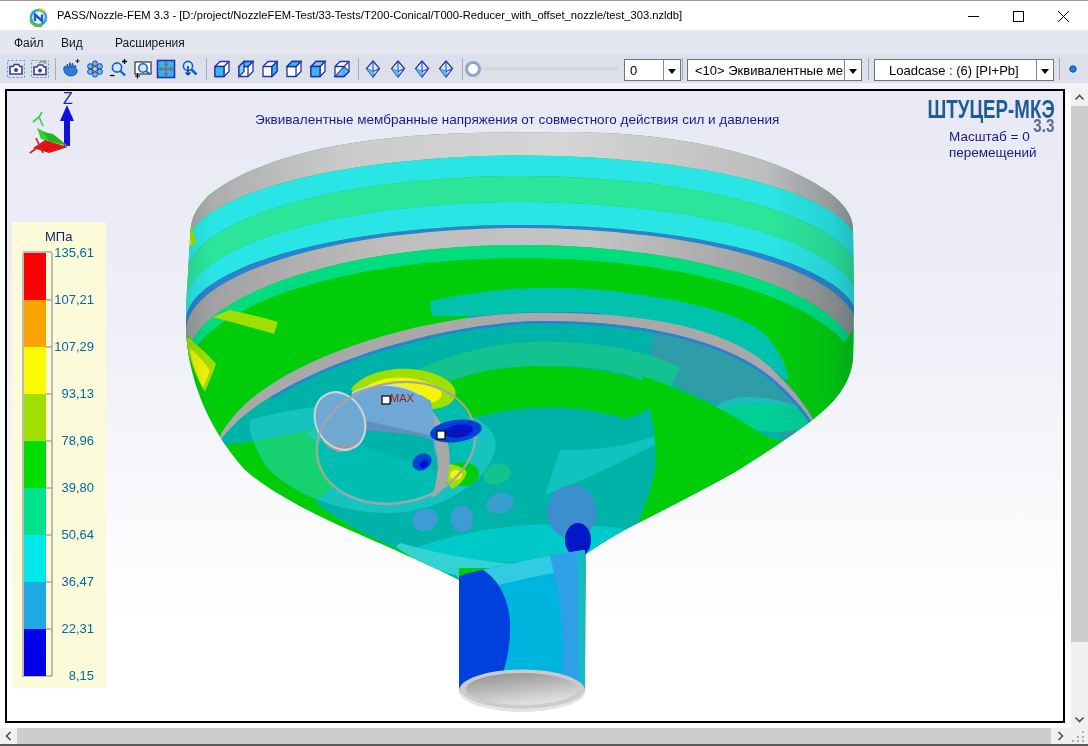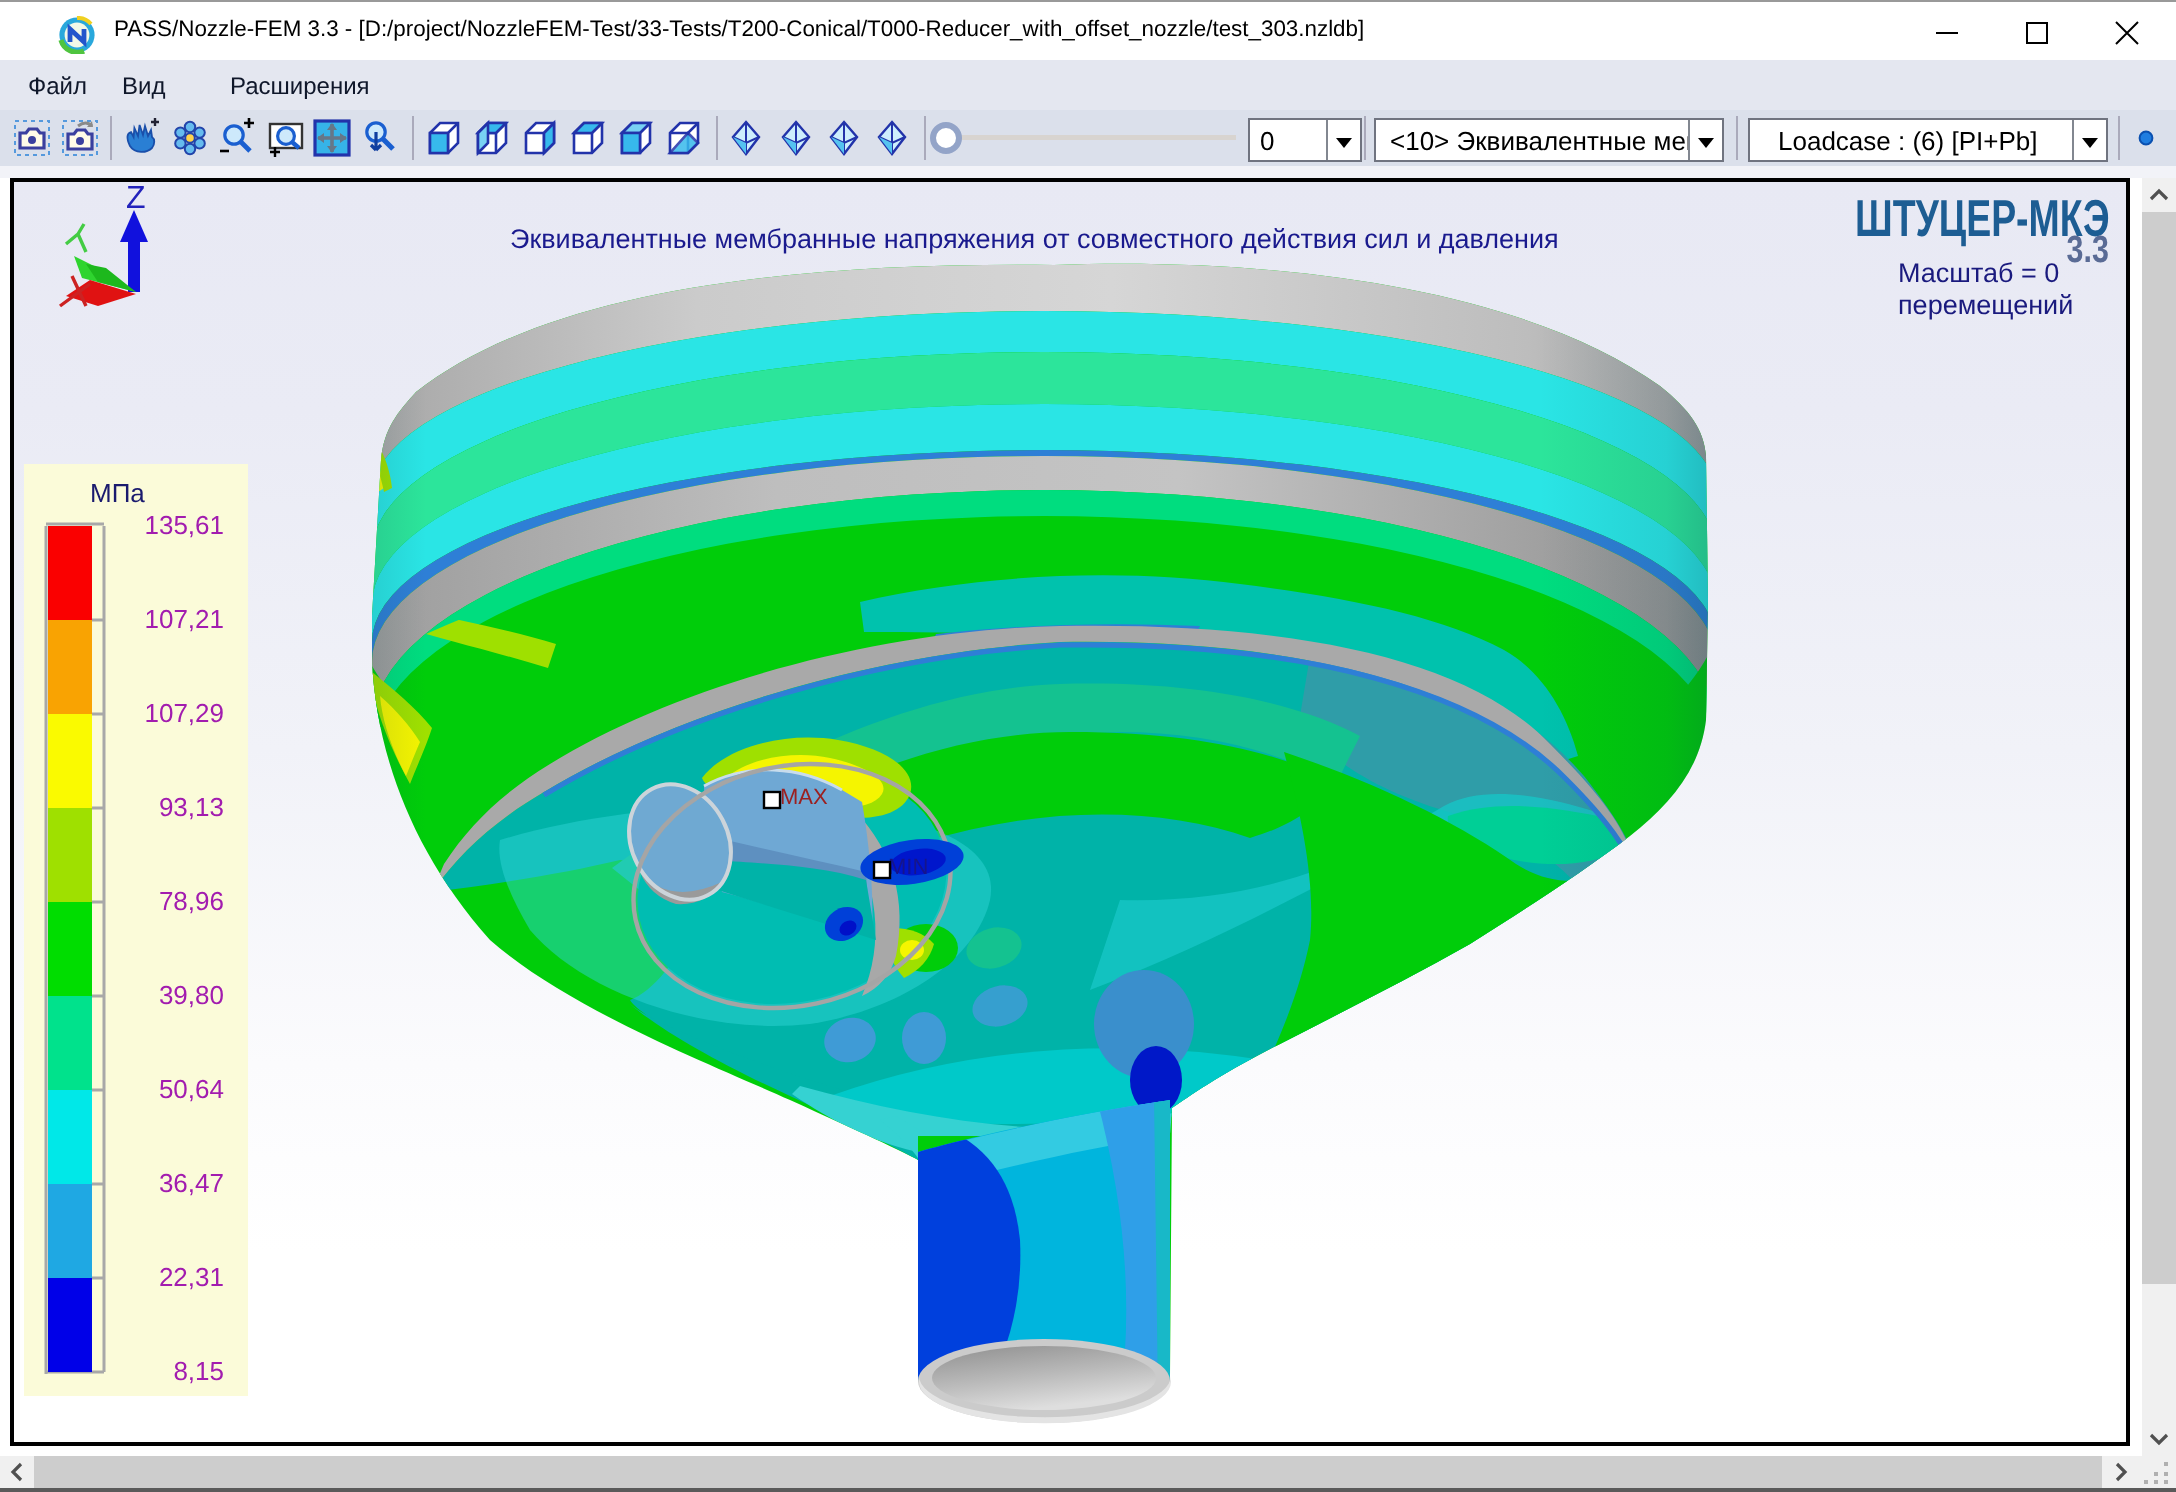--- a/index.html
+++ b/index.html
@@ -26,23 +26,23 @@
 
   
   #vp { position:absolute; left:5px; top:89px; width:1060px; height:634px; border:2px solid #000;
         background:linear-gradient(#e8e9f4 0%, #eaebf5 18%, #f1f2f8 45%, #fbfbfd 70%, #ffffff 85%, #ffffff 100%); }
   #vptitle { position:absolute; left:248px; top:21px; width:560px; white-space:nowrap; font-size:13.5px; color:#1a1a8e; }
   #logo1 { position:absolute; right:8px; top:3px; font-size:26px; font-weight:bold; color:#1d5d93; transform:scaleX(0.72); transform-origin:right top; letter-spacing:0px; }
   #logo2 { position:absolute; right:9px; top:24px; font-size:19px; font-weight:bold; color:#5a6b95; transform:scaleX(0.8); transform-origin:right top; }
   #scaletext { position:absolute; left:924px; top:38px; font-size:13.5px; color:#1a1a7e; line-height:16px;margin-left:18px; }
 
   
-  #legend { position:absolute; left:5px; top:131px; width:112px; height:466px; background:#fbfbd9;margin-top:10px; }
+  #legend { position:absolute; left:5px; top:131px; width:94px; height:466px; background:#fbfbd9; }
   #legend .unit { position:absolute; left:33px; top:7px; font-size:13px; color:#1a1a6e; }
-  #legend .val { position:absolute; right:12px; width:70px; text-align:right; font-size:13px; color:#a21caf; }
+  #legend .val { position:absolute; right:12px; width:70px; text-align:right; font-size:13px; color:#0369a1; }
 
   
   #vscroll { position:absolute; left:1071px; top:89px; width:17px; height:639px; background:#f0f0f0; }
   #vthumb { position:absolute; left:0; top:17px; width:17px; height:536px; background:#cdcdcd; }
   #hscroll { position:absolute; left:0; top:728px; width:1069px; height:16px; background:#f0f0f0; }
   #hthumb { position:absolute; left:17px; top:0; width:1034px; height:16px; background:#cdcdcd; }
   .sbarrow { position:absolute; color:#505050; font-size:12px; }
   #corner { position:absolute; left:1069px; top:728px; width:19px; height:16px; background:#f0f0f0; }
   #bottomstrip { position:absolute; left:0; top:744px; width:1088px; height:2px; background:#5a5a5a; }
 </style>

